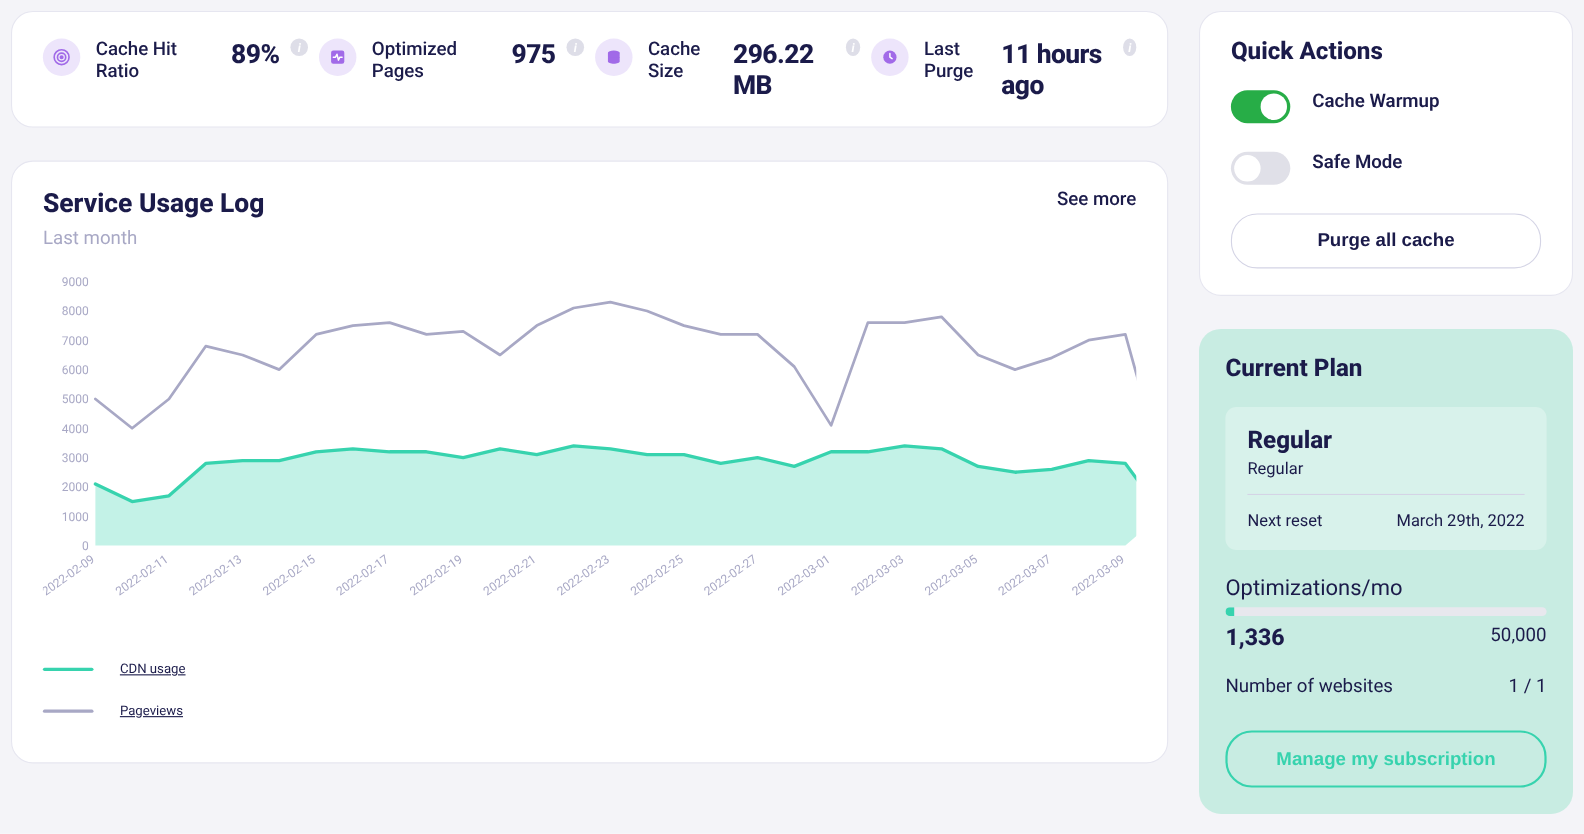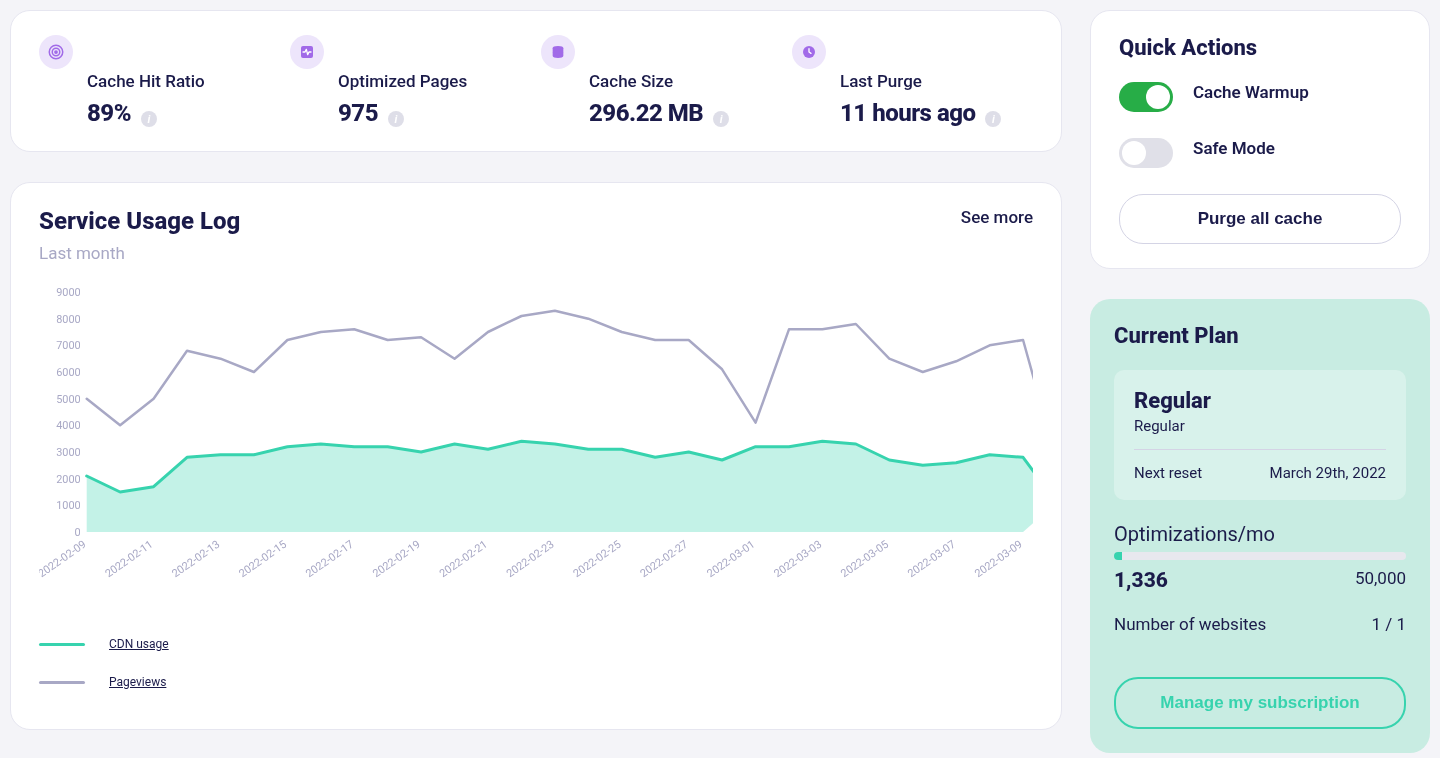--- a/index.html
+++ b/index.html
@@ -38,23 +38,23 @@
 
   
   .stats-row{display:flex;gap:10px;}
   .stat{flex:1;display:flex;gap:14px;align-items:flex-start;}
   .stat-icon{
     width:34px;height:34px;border-radius:50%;
     background:var(--purple-light);
     display:flex;align-items:center;justify-content:center;
     flex-shrink:0;color:var(--purple);
   }
-  .stat-body{display:flex;flex-direction:column;gap:8px;margin-top:36px;}
+  .stat-body{display:flex;flex-direction:row;gap:8px;}
   .stat-label{color:var(--navy);font-size:17px;font-weight:500;}
-  .stat-value-row{display:flex;align-items:flex-end;gap:10px;}
+  .stat-value-row{display:flex;align-items:flex-start;gap:10px;}
   .stat-value{font-size:24px;font-weight:800;color:var(--navy);letter-spacing:-0.5px;}
   .info-dot{
     width:16px;height:16px;border-radius:50%;
     background:#dedee8;color:#fff;font-size:11px;font-weight:700;
     display:flex;align-items:center;justify-content:center;
     font-style:italic;
   }
 
   
   .chart-head{display:flex;justify-content:space-between;align-items:flex-start;}
@@ -106,21 +106,21 @@
   .opt-label{font-size:20px;color:var(--navy);margin-bottom:6px;}
   .progress{height:8px;background:#e8e8ee;border-radius:4px;overflow:hidden;margin-bottom:8px;}
   .progress-fill{height:100%;background:var(--teal);}
   .opt-values{display:flex;justify-content:space-between;margin-bottom:22px;}
   .opt-used{font-size:21px;font-weight:800;color:var(--navy);}
   .opt-max{font-size:17px;color:var(--navy);}
   .sites-row{display:flex;justify-content:space-between;font-size:17px;color:var(--navy);margin-bottom:30px;}
   .btn-teal{
     width:100%;padding:14px;border-radius:24px;border:2px solid var(--teal);
     background:transparent;color:var(--teal);font-size:17px;font-weight:700;
-    cursor:pointer;text-align:center;margin-top:13px;
+    cursor:pointer;text-align:center;
   }
 
   svg{display:block;}
   .axis-label{font-size:11px;fill:var(--light);}
 </style>
 </head>
 <body>
 
 <div class="layout">
   <div class="main">

